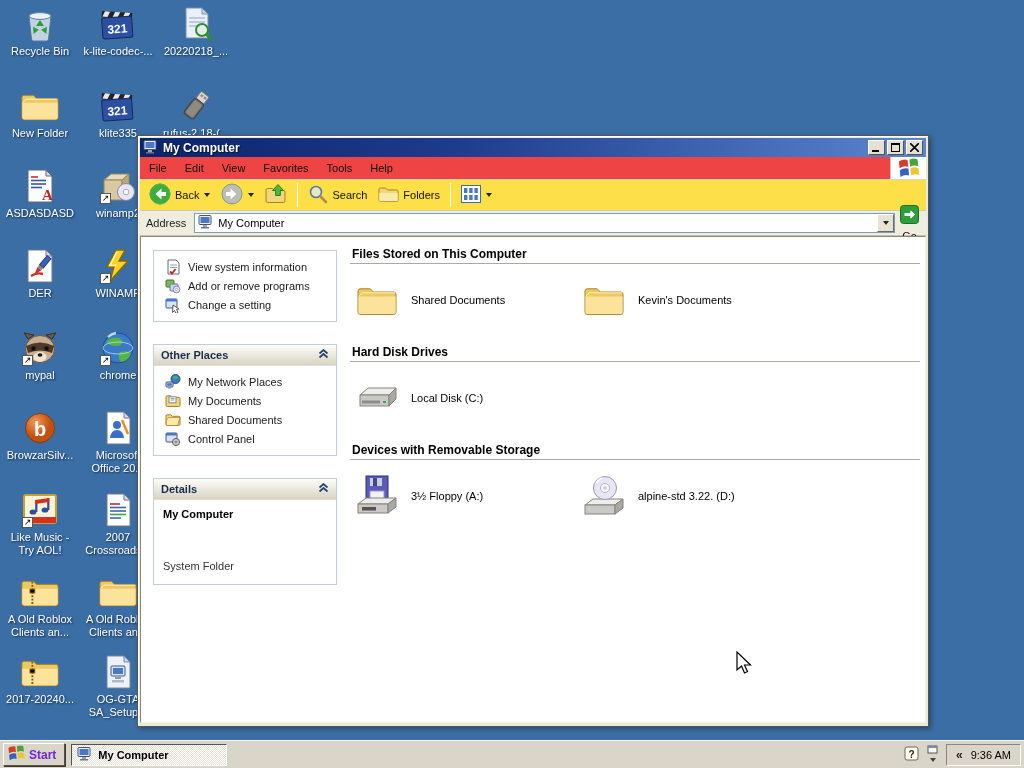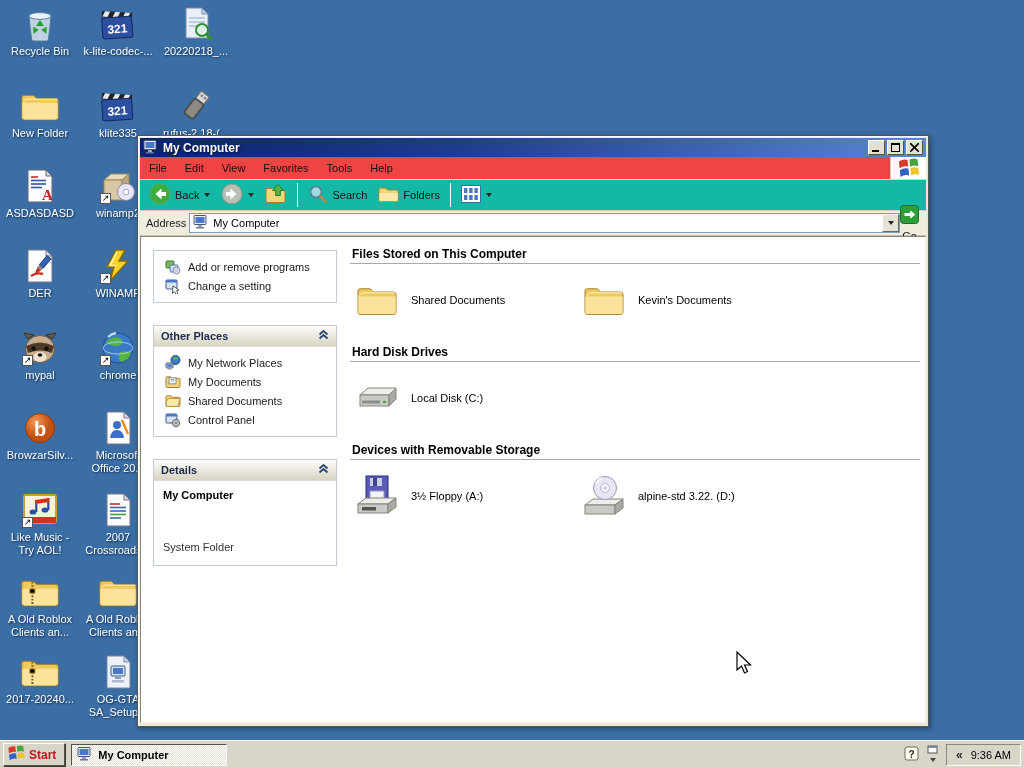--- a/index.html
+++ b/index.html
@@ -25,28 +25,28 @@
     border:1px solid; border-color:#fff #55534A #55534A #fff;
     display:flex; align-items:center; justify-content:center; }
   .capbtn svg { display:block; }
 
   #menubar { height:23px; display:flex; align-items:stretch; background:#ef4444;
     border-bottom:1px solid #D9D5C4; }
   .menu-item { padding:5px 9px 0; font-size:11px; color:#111; }
   #menu-logo { margin-left:auto; width:36px; background:#fff; border-left:1px solid #CCC8B8;
     display:flex; align-items:center; justify-content:center; }
 
-  #toolbar { height:31px; display:flex; align-items:center; background:#14b8a6;
+  #toolbar { height:31px; display:flex; align-items:center; background:#fde047;
     border-bottom:1px solid #CFCBB9; padding:0 5px; gap:3px; }
   .tbtn { display:flex; align-items:center; gap:4px; padding:2px 4px; border-radius:2px; color:#111; }
   .tsep { width:1px; height:24px; background:#C4C0AE; border-right:1px solid #fff; margin:0 3px; }
   .drop { width:0; height:0; border-left:3px solid transparent; border-right:3px solid transparent; border-top:4px solid #222; margin-left:1px; }
 
   #addressbar { height:25px; display:flex; align-items:center; background:#F0EDDF;
-    border-bottom:1px solid #C6C2B0; padding:0 3px; }
+    border-bottom:1px solid #C6C2B0; padding:0 3px; gap:5px; }
   #address-label { color:#222; padding:0 3px; }
   #address-field { flex:1; height:20px; background:#fff; border:1px solid #7F9DB9;
     display:flex; align-items:center; padding-left:3px; gap:4px; }
   #address-value { color:#000; }
   #combo-btn { margin-left:auto; width:17px; height:18px; background:#E6E3D4;
     border:1px solid; border-color:#fff #6b6a60 #6b6a60 #fff;
     display:flex; align-items:center; justify-content:center; }
   #go-btn { display:flex; align-items:center; gap:4px; padding-right:4px; color:#111;flex-direction:column; }
 
   #content { position:relative; background:#fff; height:487px;
@@ -72,21 +72,21 @@
   .section-rule { height:1px; background:#ACAAA0; margin-top:2px; }
   .items-row { display:flex; padding:13px 0 12px 4px; }
   .fs-item { width:227px; display:flex; align-items:center; gap:11px; color:#000; }
   .fs-item .fi { width:46px; height:46px; display:flex; align-items:center; justify-content:center; }
 
   
   #taskbar { position:absolute; left:0; right:0; bottom:0; height:28px; background:#D9D6C9;
     border-top:1px solid #FCFAF1; display:flex; align-items:center; padding:0 3px; }
   #start-btn { height:23px; display:flex; align-items:center; gap:4px; padding:0 8px 0 4px;
     background:#D9D6C9; border:1px solid; border-color:#FFFFFF #55534A #55534A #FFFFFF;
-    box-shadow:1px 1px 0 #3c3a33; font-weight:bold; font-size:12px; color:#b91c1c; }
+    box-shadow:1px 1px 0 #3c3a33; font-weight:bold; font-size:12px; color:#6d28d9; }
   #task-btn { margin-left:6px; width:156px; height:22px; display:flex; align-items:center; gap:5px;
     padding:0 5px; border:1px solid; border-color:#55534A #FFFFFF #FFFFFF #55534A;
     background-image:conic-gradient(#fff 25%, #E4E1D4 0 50%, #fff 0 75%, #E4E1D4 0);
     background-size:2px 2px; font-weight:bold; color:#000; }
   #tray { margin-left:auto; display:flex; align-items:center; gap:7px; }
   #tray-inset { height:22px; display:flex; align-items:center; gap:8px; padding:0 9px;
     border:1px solid; border-color:#8a887c #FFFFFF #FFFFFF #8a887c; }
   #tray-chevron { font-size:12px; color:#222; font-weight:bold; }
   #clock { color:#000; font-size:11px; }
 
@@ -496,20 +496,31 @@
             <path d="M4.5 8 h6 V5.5 L15.2 9.5 L10.5 13.5 V11 h-6 z" fill="#fff"></path>
           </svg></span>
       <span>Go</span>
     </span>
   </div>
 
   <div id="content">
     <div id="sidebar">
       <div class="sb-box">
         <div class="sb-items" id="system-tasks-items">
+            <div class="sb-item">
+              <span class="si">
+                <svg width="15" height="16" viewBox="0 0 15 16">
+                  <path d="M2 1 h8 l3 3 v11 H2z" fill="#fff" stroke="#667"></path>
+                  <line x1="4" y1="6" x2="11" y2="6" stroke="#8AA"></line>
+                  <line x1="4" y1="8.5" x2="11" y2="8.5" stroke="#8AA"></line>
+                  <path d="M4 12.5 l2 2 3.5-4.5" stroke="#C22525" stroke-width="1.8" fill="none"></path>
+                </svg>
+              </span>
+              <span>View system information</span>
+            </div>
             <div class="sb-item">
               <span class="si">
                 <svg width="16" height="16" viewBox="0 0 16 16">
                   <rect x="1" y="2" width="8" height="7" rx="1" fill="#7AB85A" stroke="#3E7A28"></rect>
                   <rect x="5" y="6" width="8" height="7" rx="1" fill="#C8D8F0" stroke="#5A78A8"></rect>
                   <circle cx="11.5" cy="11.5" r="3.4" fill="#E9E6F4" stroke="#8A86A8"></circle>
                   <circle cx="11.5" cy="11.5" r="1.1" fill="#fff" stroke="#AAA6C4"></circle>
                 </svg>
               </span>
               <span>Add or remove programs</span>

